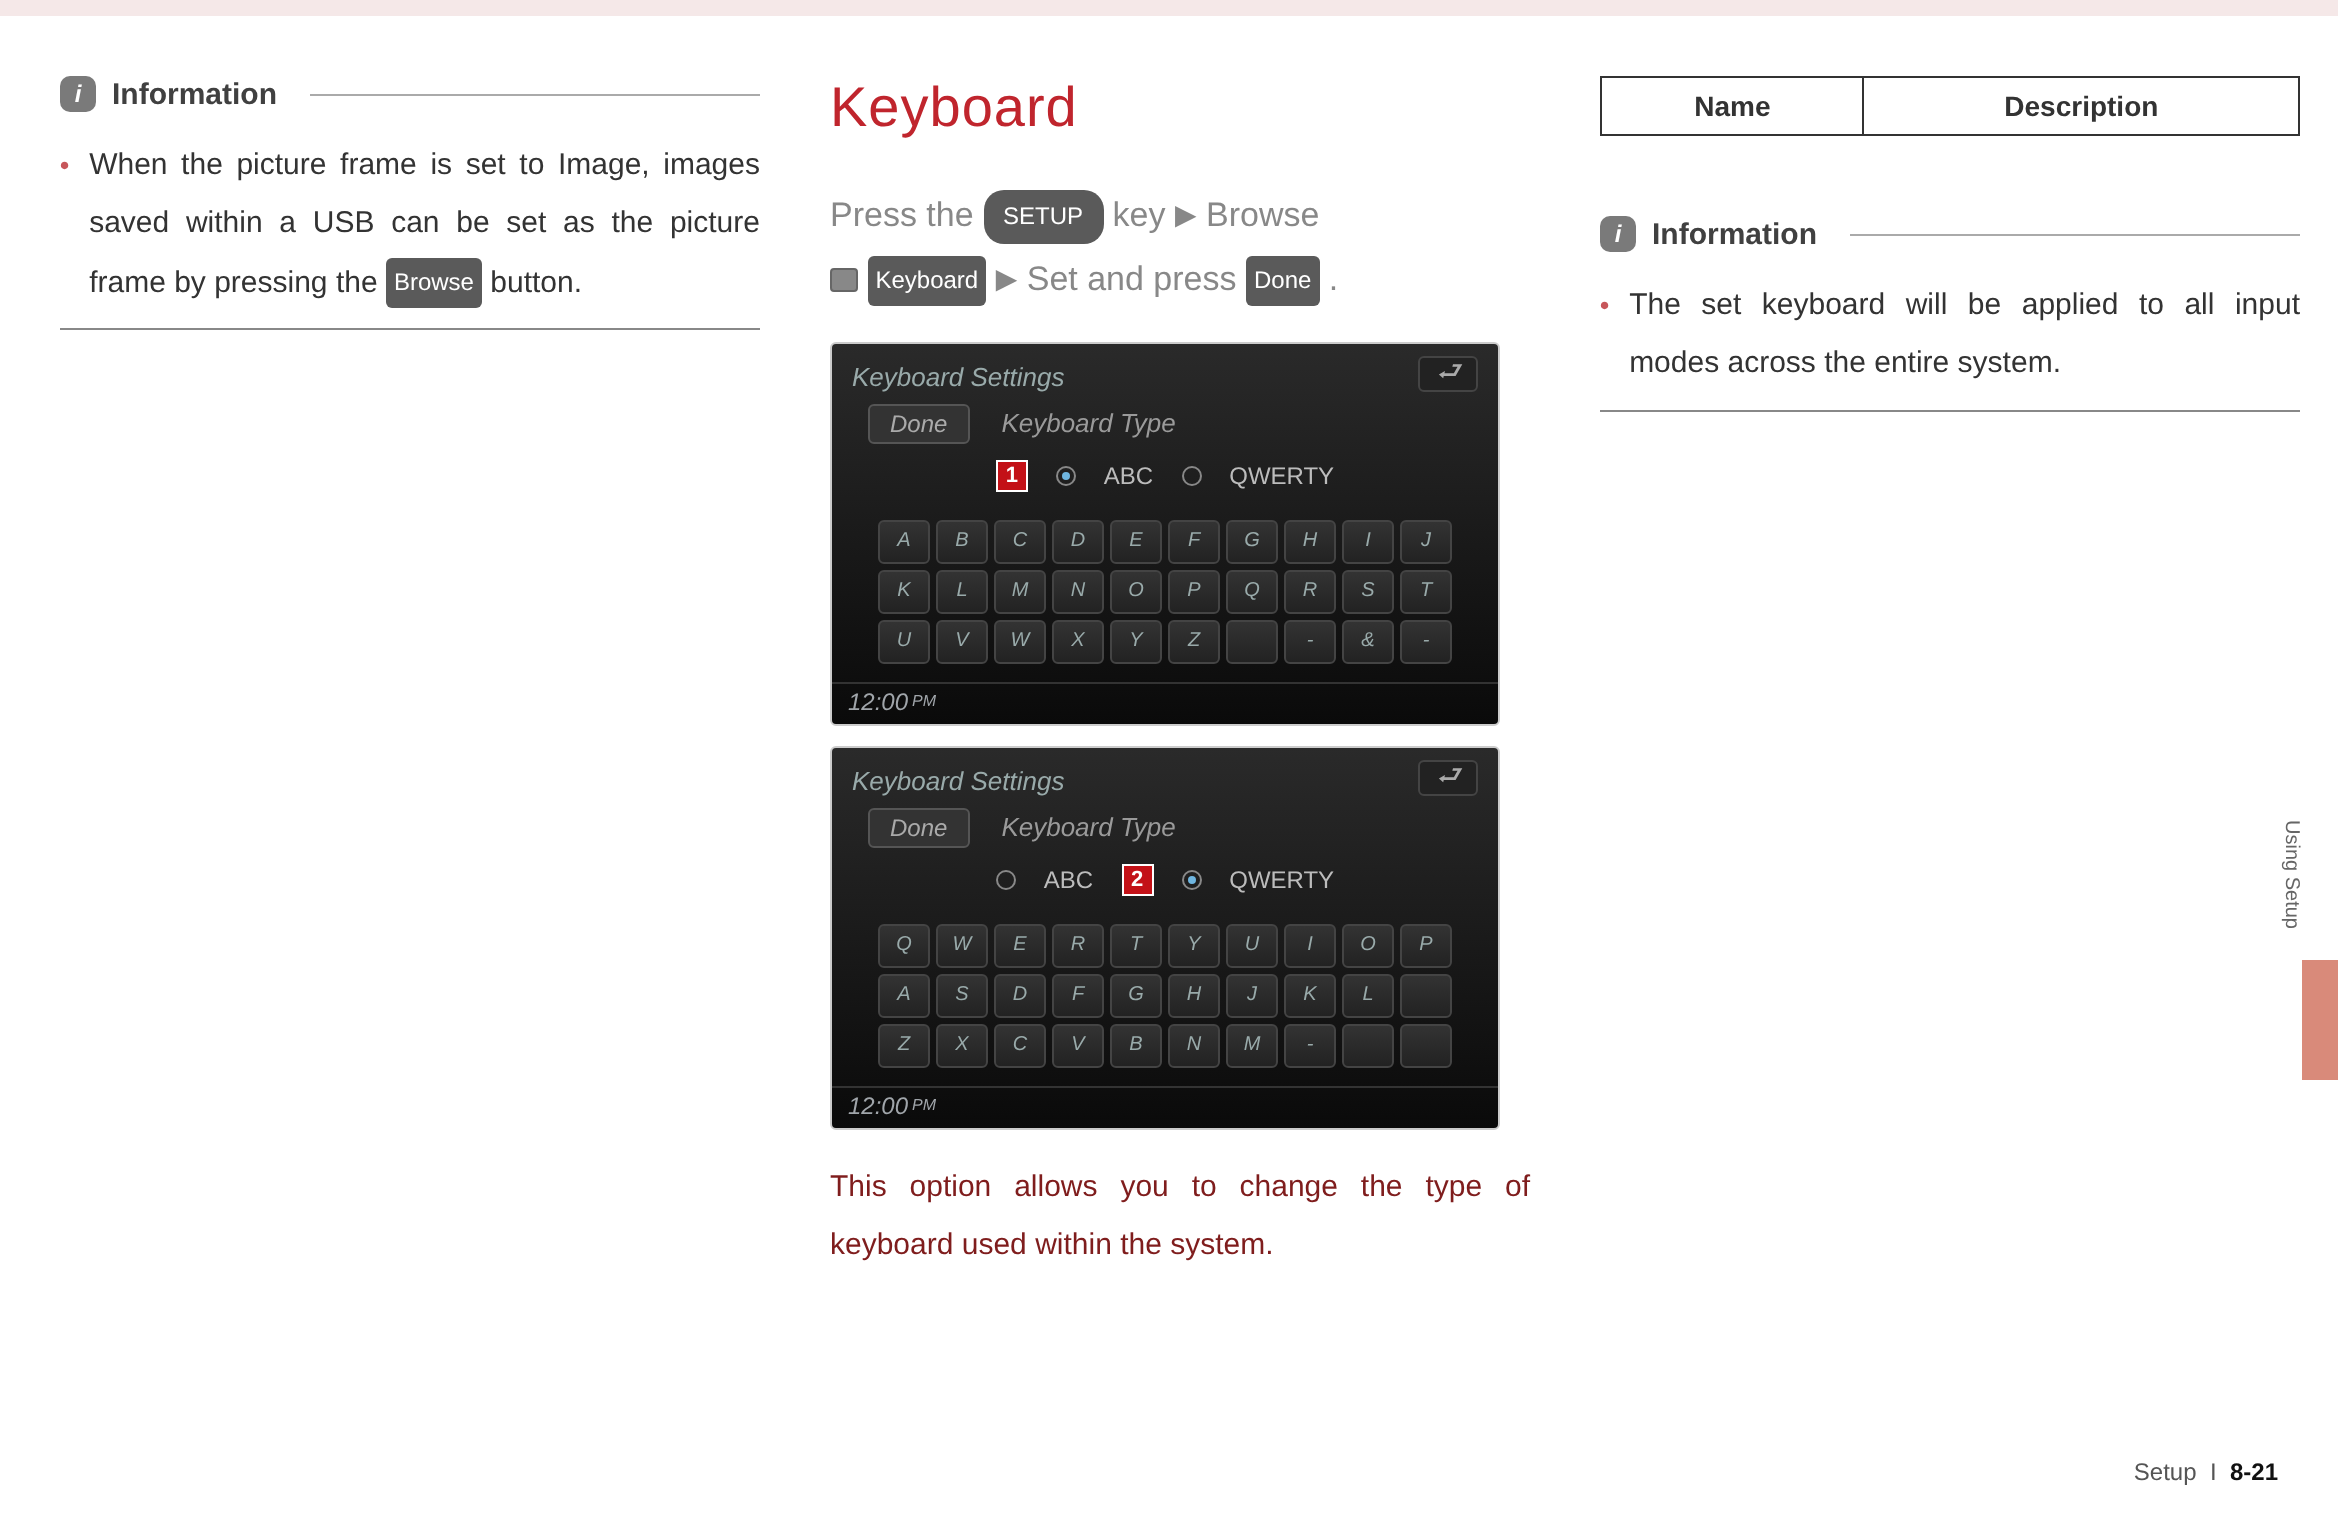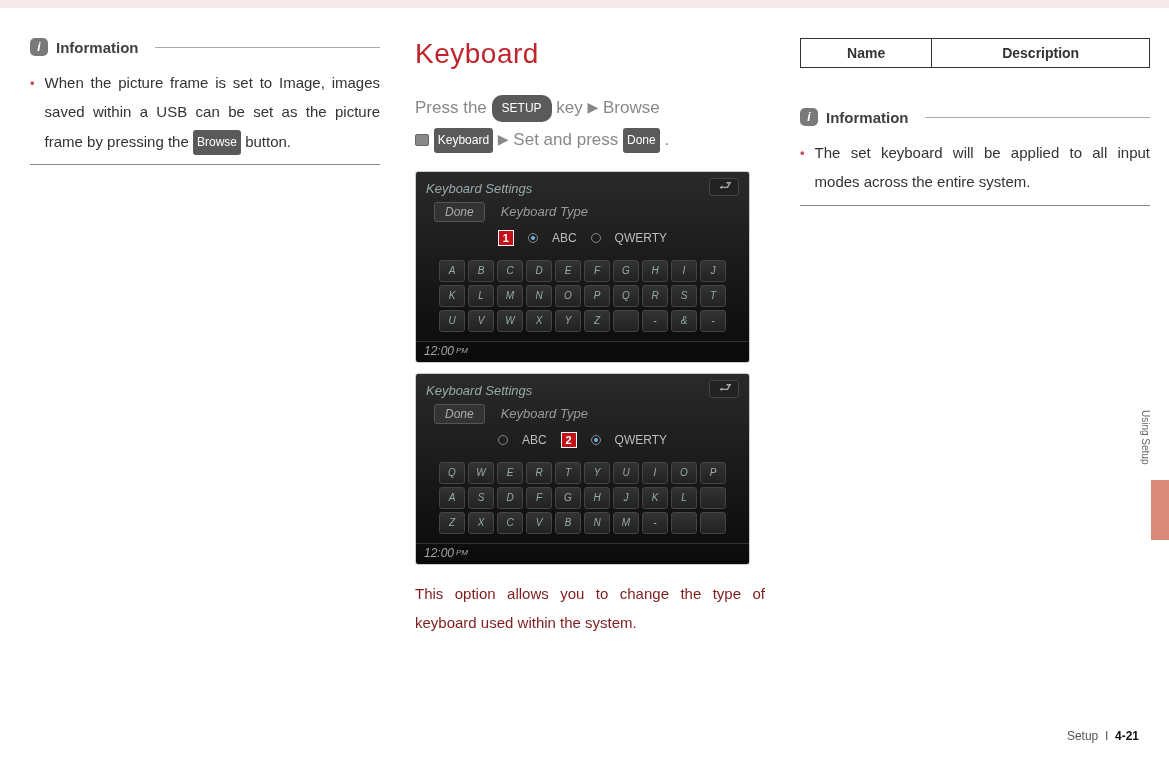--- a/index.html
+++ b/index.html
@@ -472,14 +472,14 @@
     <hr class="info-end-rule">
   </div>
 </div>
 
 <div class="side-tab">Using Setup</div>
 <div class="side-marker"></div>
 
 <div class="footer">
   <span>Setup</span>
   &nbsp;<span>I</span>&nbsp;
-  <span class="pg">4-21</span>
+  <span class="pg">8-21</span>
 </div>
 
 </body></html>

